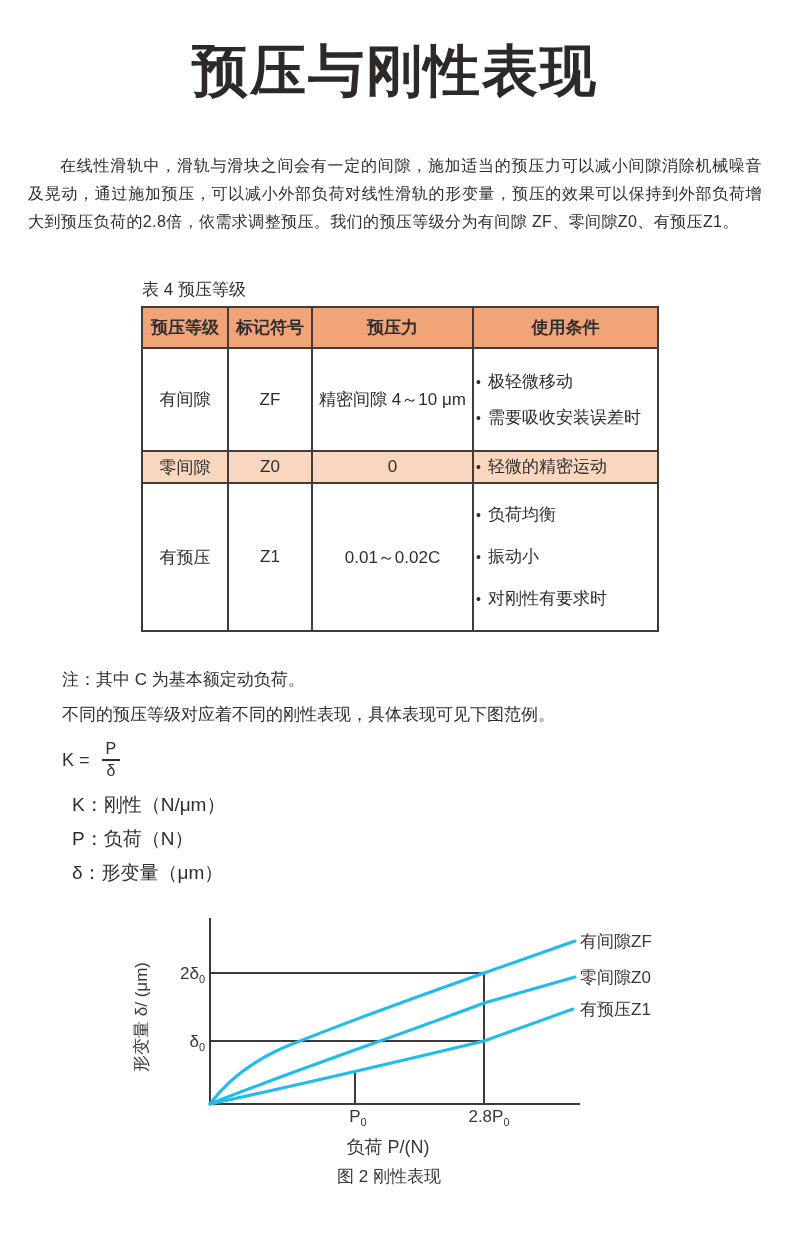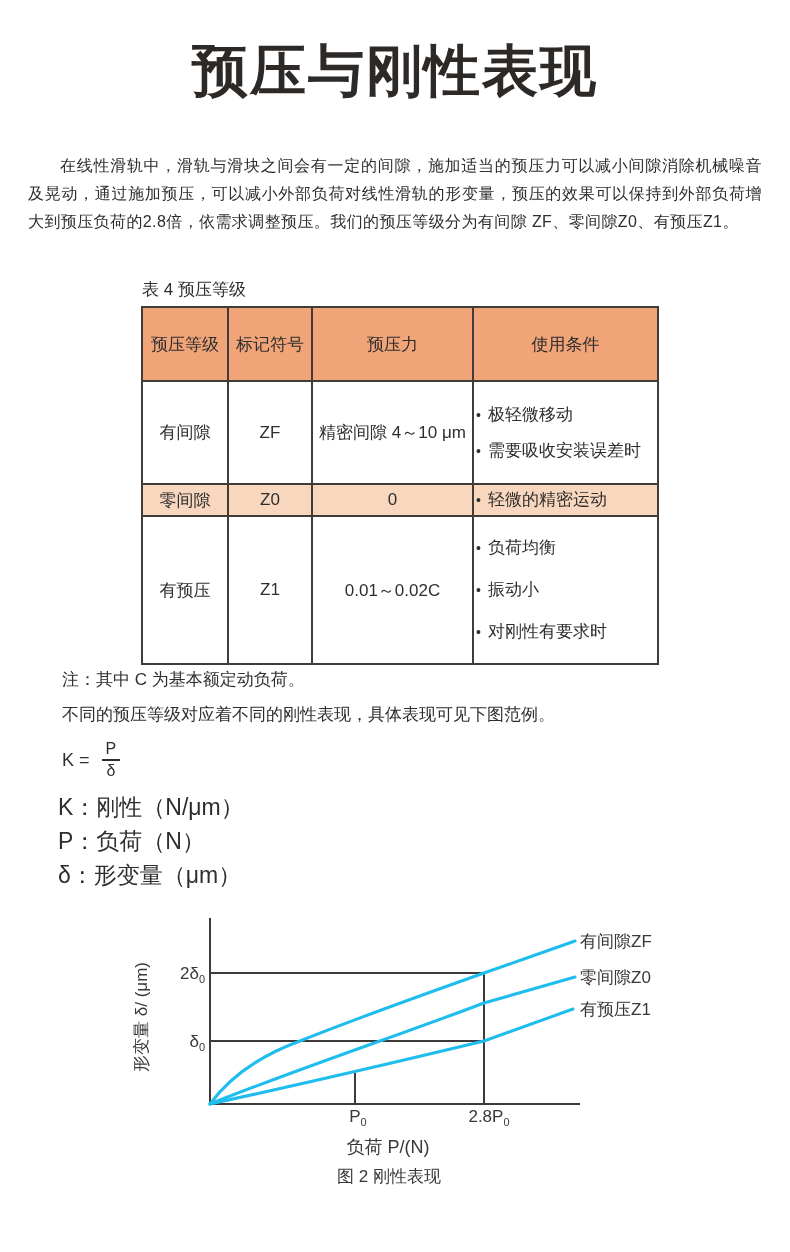--- a/index.html
+++ b/index.html
@@ -26,40 +26,40 @@
 
   table.preload {
     position: absolute; left: 141px; top: 306px;
     border-collapse: collapse; table-layout: fixed; width: 516px;
     font-size: 17px; color: #2e2e2e;
   }
   table.preload th, table.preload td {
     border: 2px solid #3f3c3a; text-align: center; vertical-align: middle;
     padding: 2px;
   }
-  table.preload thead th { background: #f0a478; height: 74px; font-weight: normal; }
+  table.preload thead th { background: #f0a478; height: 41px; font-weight: bold; }
   tr.r-zf  { height: 103px; }
   tr.r-z0  { height: 32px; background: #f8d7be; }
   tr.r-z1  { height: 148px; }
   td.cond { text-align: left; padding-left: 10px; }
   .bullet { display: flex; align-items: baseline; }
   tr.r-zf .bullet { line-height: 35px; }
   tr.r-z0 .bullet { line-height: 24px; }
   tr.r-z1 .bullet { line-height: 42px; }
   .bullet .dot { margin-right: 7px; font-size: 14px; }
 
   .note-line { left: 62px; font-size: 17px; color: #2e2e2e; }
 
   .formula { left: 62px; top: 740px; display: flex; align-items: center; gap: 12px; }
   .f-lhs { font-size: 18px; }
   .frac { display: inline-flex; flex-direction: column; align-items: center; }
   .f-num, .f-den { font-size: 16px; line-height: 18px; padding: 0 4px; }
   .f-bar { width: 100%; border-top: 2px solid #2e2e2e; margin: 1px 0; }
 
-  .legend-line { left: 58px; font-size: 23px; color: #2e2e2e; }
+  .legend-line { left: 72px; font-size: 19px; color: #2e2e2e; }
 
   svg text {
     font-family: "Liberation Sans", sans-serif;
     fill: #3a3735; font-size: 17px;
   }
   .sub { font-size: 11px; }
 </style>
 </head>
 <body>
 

